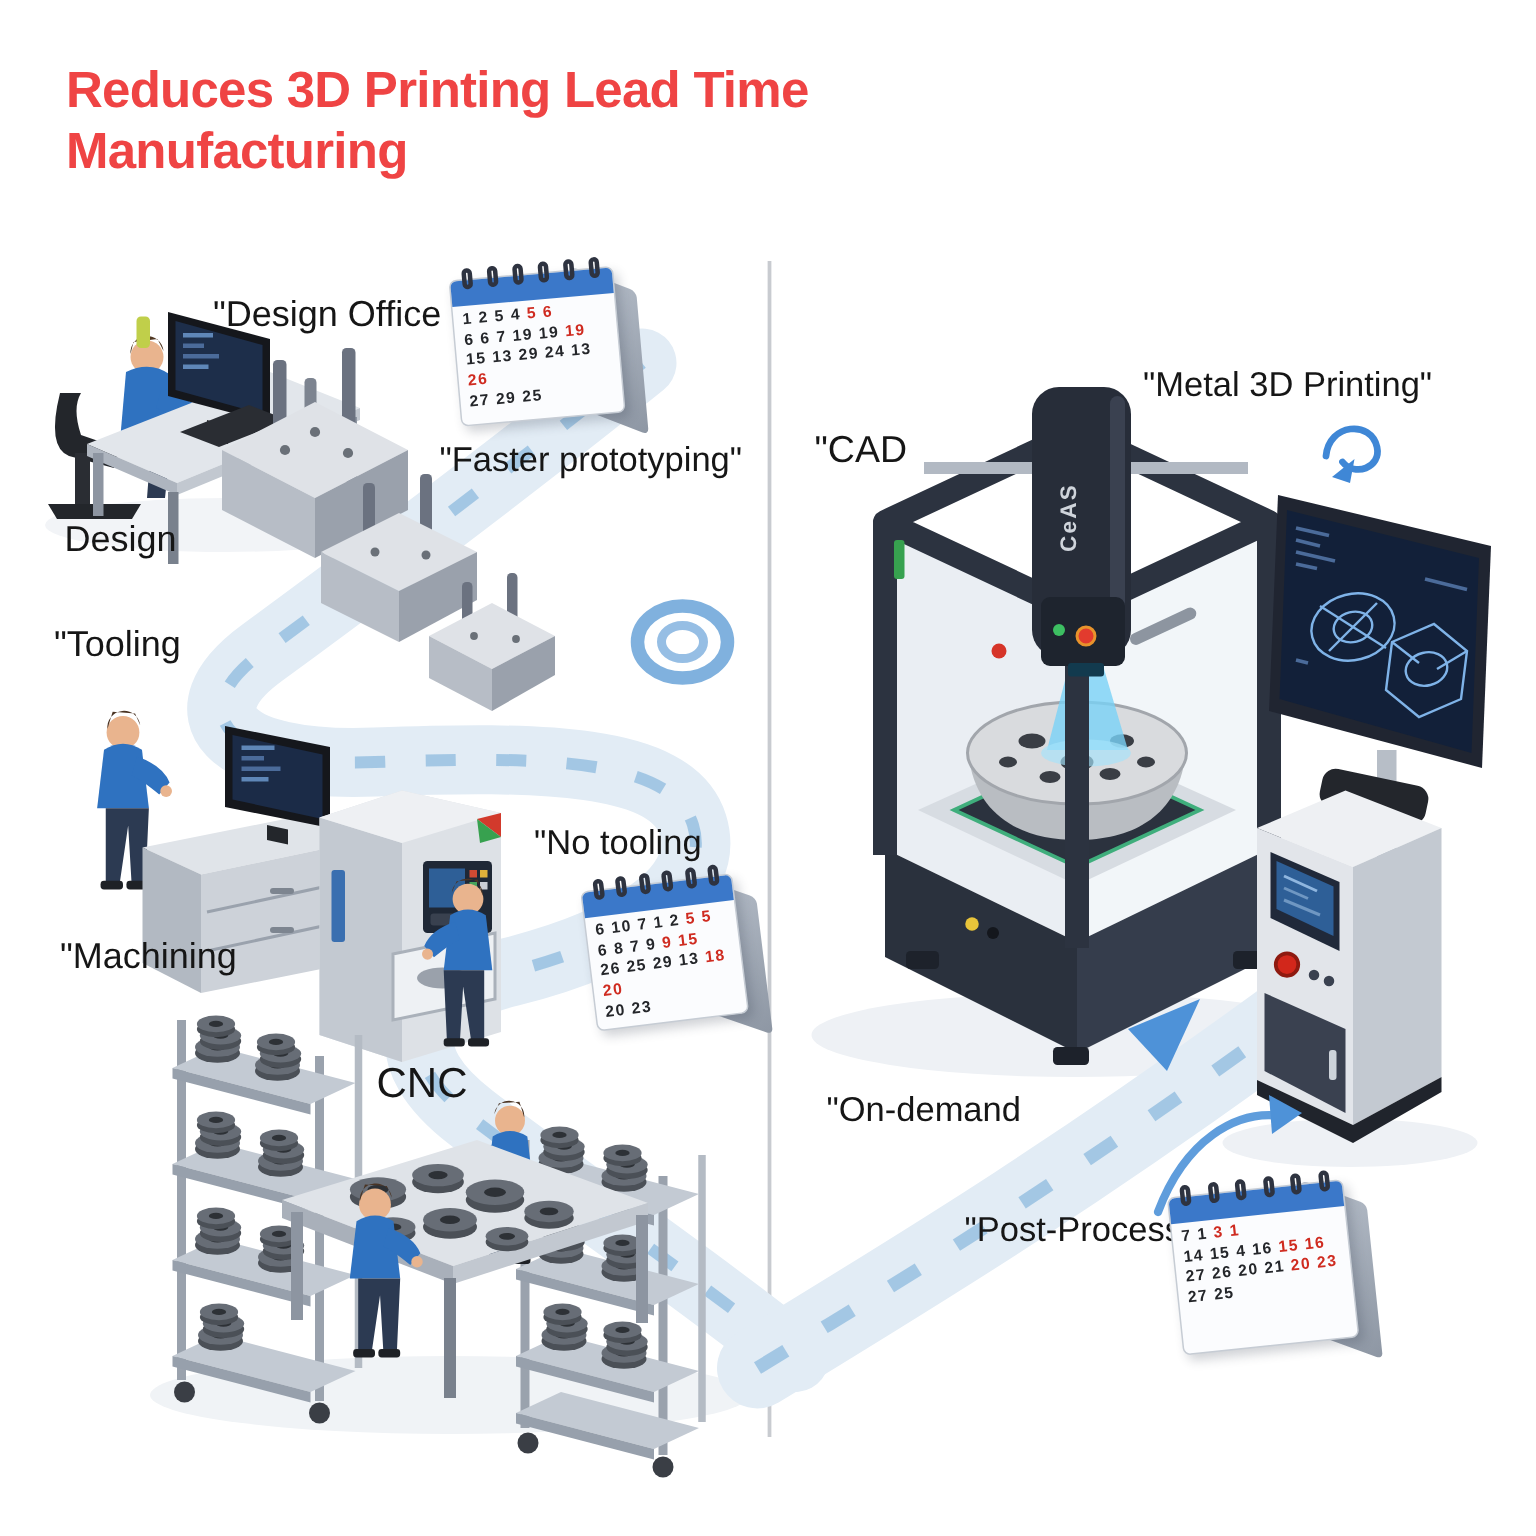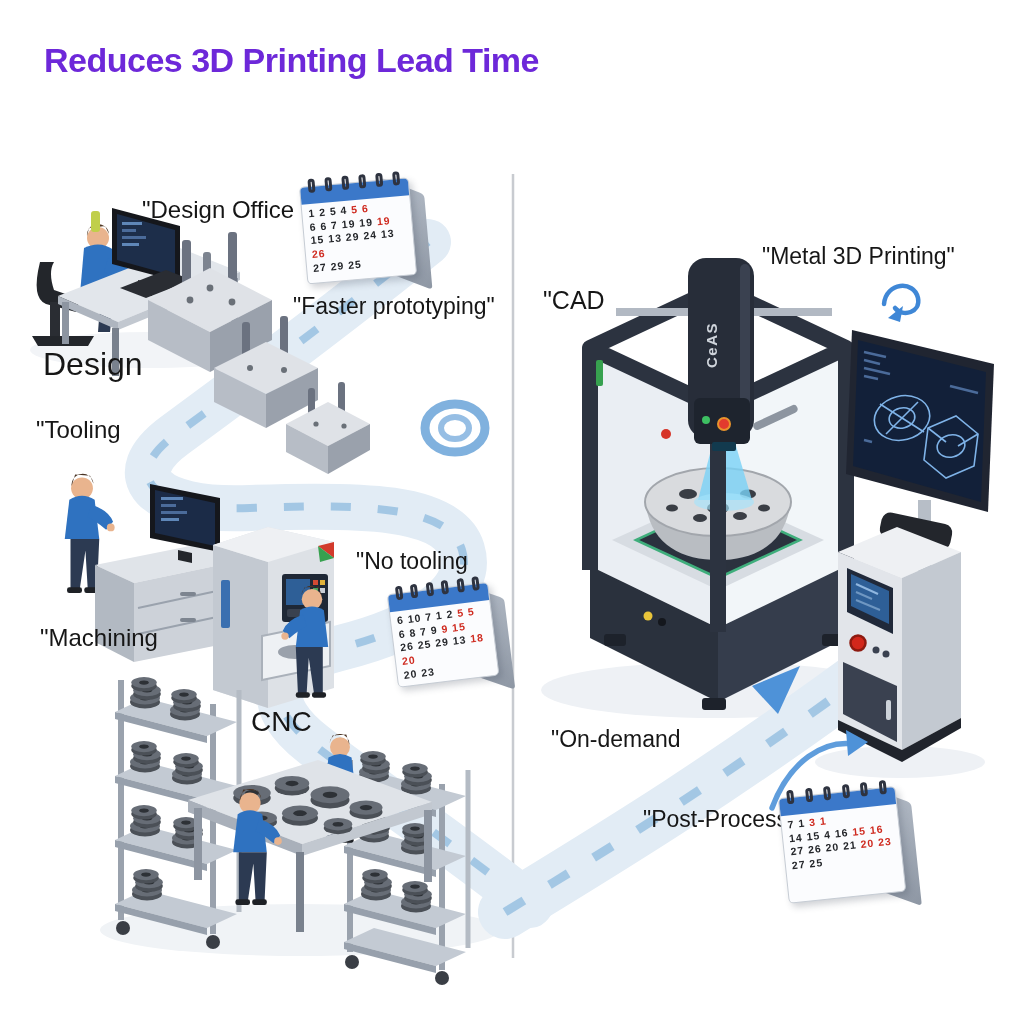--- a/index.html
+++ b/index.html
@@ -1,19 +1,19 @@
 <!DOCTYPE html>
 <html><head>
 <meta charset="utf-8">
 <style>
   html,body{margin:0;padding:0;background:#ffffff;}
   #canvas{position:relative;width:1024px;height:1024px;background:#ffffff;overflow:hidden;
           font-family:"Liberation Sans",sans-serif;}
   #scene-svg{position:absolute;left:0;top:0;}
-  .title{position:absolute;left:44px;top:40px;color:#6d28d9;font-weight:700;
+  .title{position:absolute;left:44px;top:40px;color:#ef4444;font-weight:700;
          font-size:34px;line-height:1.2;letter-spacing:-0.5px;}
   .lbl{position:absolute;color:#161616;font-weight:500;white-space:nowrap;}
   
   .calendar{position:absolute;}
   .cal-stand{position:absolute;right:-16px;top:8px;bottom:-8px;width:42px;
              background:linear-gradient(135deg,#b9c1cc,#8d96a3);
              transform:skewY(26deg);border-radius:4px;}
   .cal-card{position:relative;width:100%;height:100%;background:#fbfcfe;
             border:1px solid #c6ccd4;border-radius:5px;
             box-shadow:3px 4px 7px rgba(40,50,70,.22);}
@@ -356,25 +356,26 @@
   </g>
 
   <g>
     <path d="M 884,304 C 886,282 914,280 918,298 C 921,312 903,318 895,308" fill="none" stroke="#3f87d6" stroke-width="4.5" stroke-linecap="round"></path>
     <polygon points="888,318 903,306 900,322" fill="#3f87d6"></polygon>
   </g>
 </svg>
 
 <div class="title">
   <div>Reduces 3D Printing Lead Time</div>
+  <div>Manufacturing</div>
 </div>
 
 <div class="lbl" style="left:142px;top:196px;font-size:24px">"Design Office</div>
 <div class="lbl" style="left:293px;top:293px;font-size:23px">"Faster prototyping"</div>
-<div class="lbl" style="left:43px;top:346px;font-size:32px">Design</div>
+<div class="lbl" style="left:43px;top:346px;font-size:24px">Design</div>
 <div class="lbl" style="left:36px;top:416px;font-size:24px">"Tooling</div>
 <div class="lbl" style="left:40px;top:624px;font-size:24px">"Machining</div>
 <div class="lbl" style="left:356px;top:548px;font-size:23px">"No tooling</div>
 <div class="lbl" style="left:251px;top:706px;font-size:28px">CNC</div>
 <div class="lbl" style="left:543px;top:286px;font-size:25px">"CAD</div>
 <div class="lbl" style="left:762px;top:243px;font-size:23px">"Metal 3D Printing"</div>
 <div class="lbl" style="left:551px;top:726px;font-size:23px">"On-demand</div>
 <div class="lbl" style="left:643px;top:806px;font-size:23px">"Post-Processing</div>
 
 <div class="calendar" style="left:303px;top:182px;width:108px;height:96px;transform:rotate(-5deg)">

